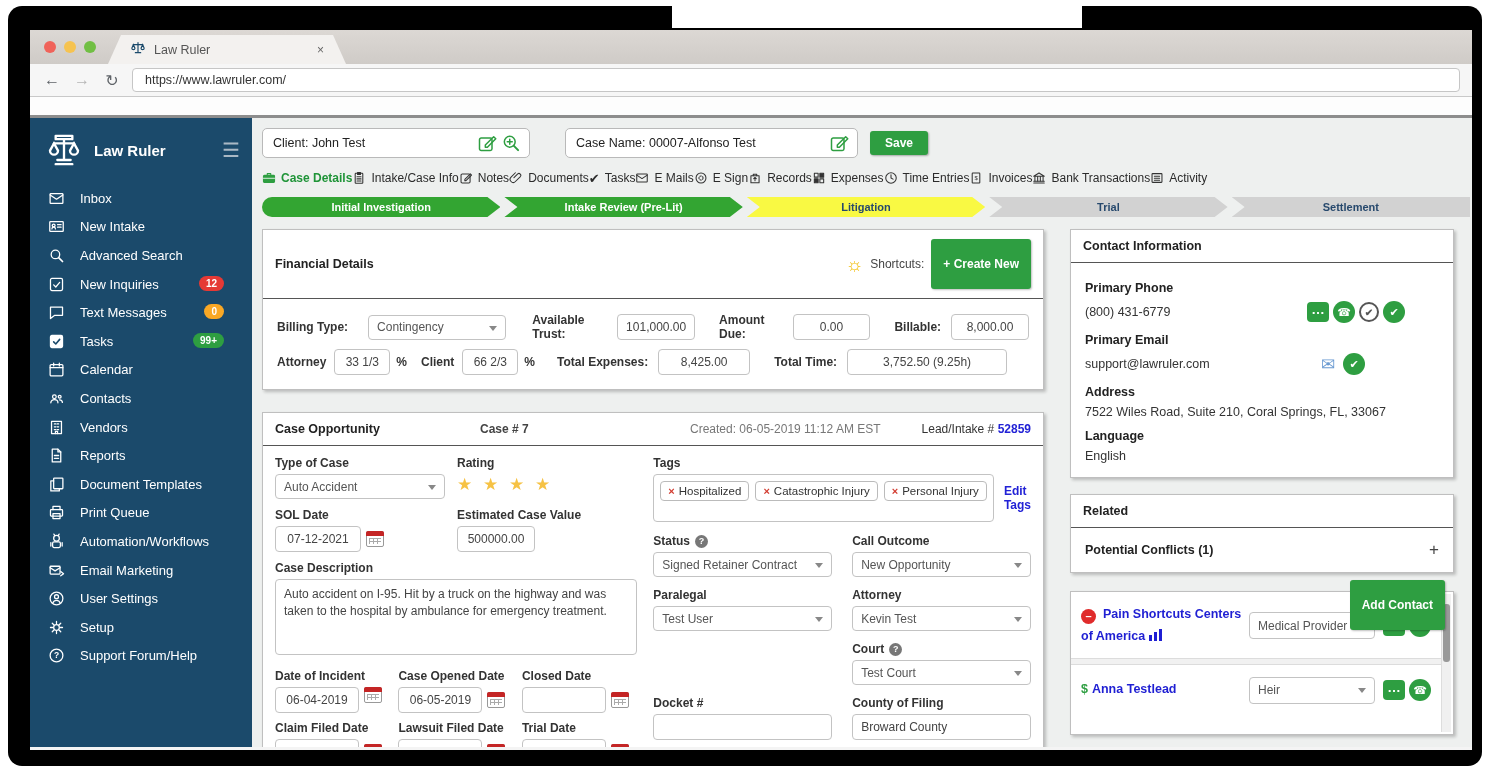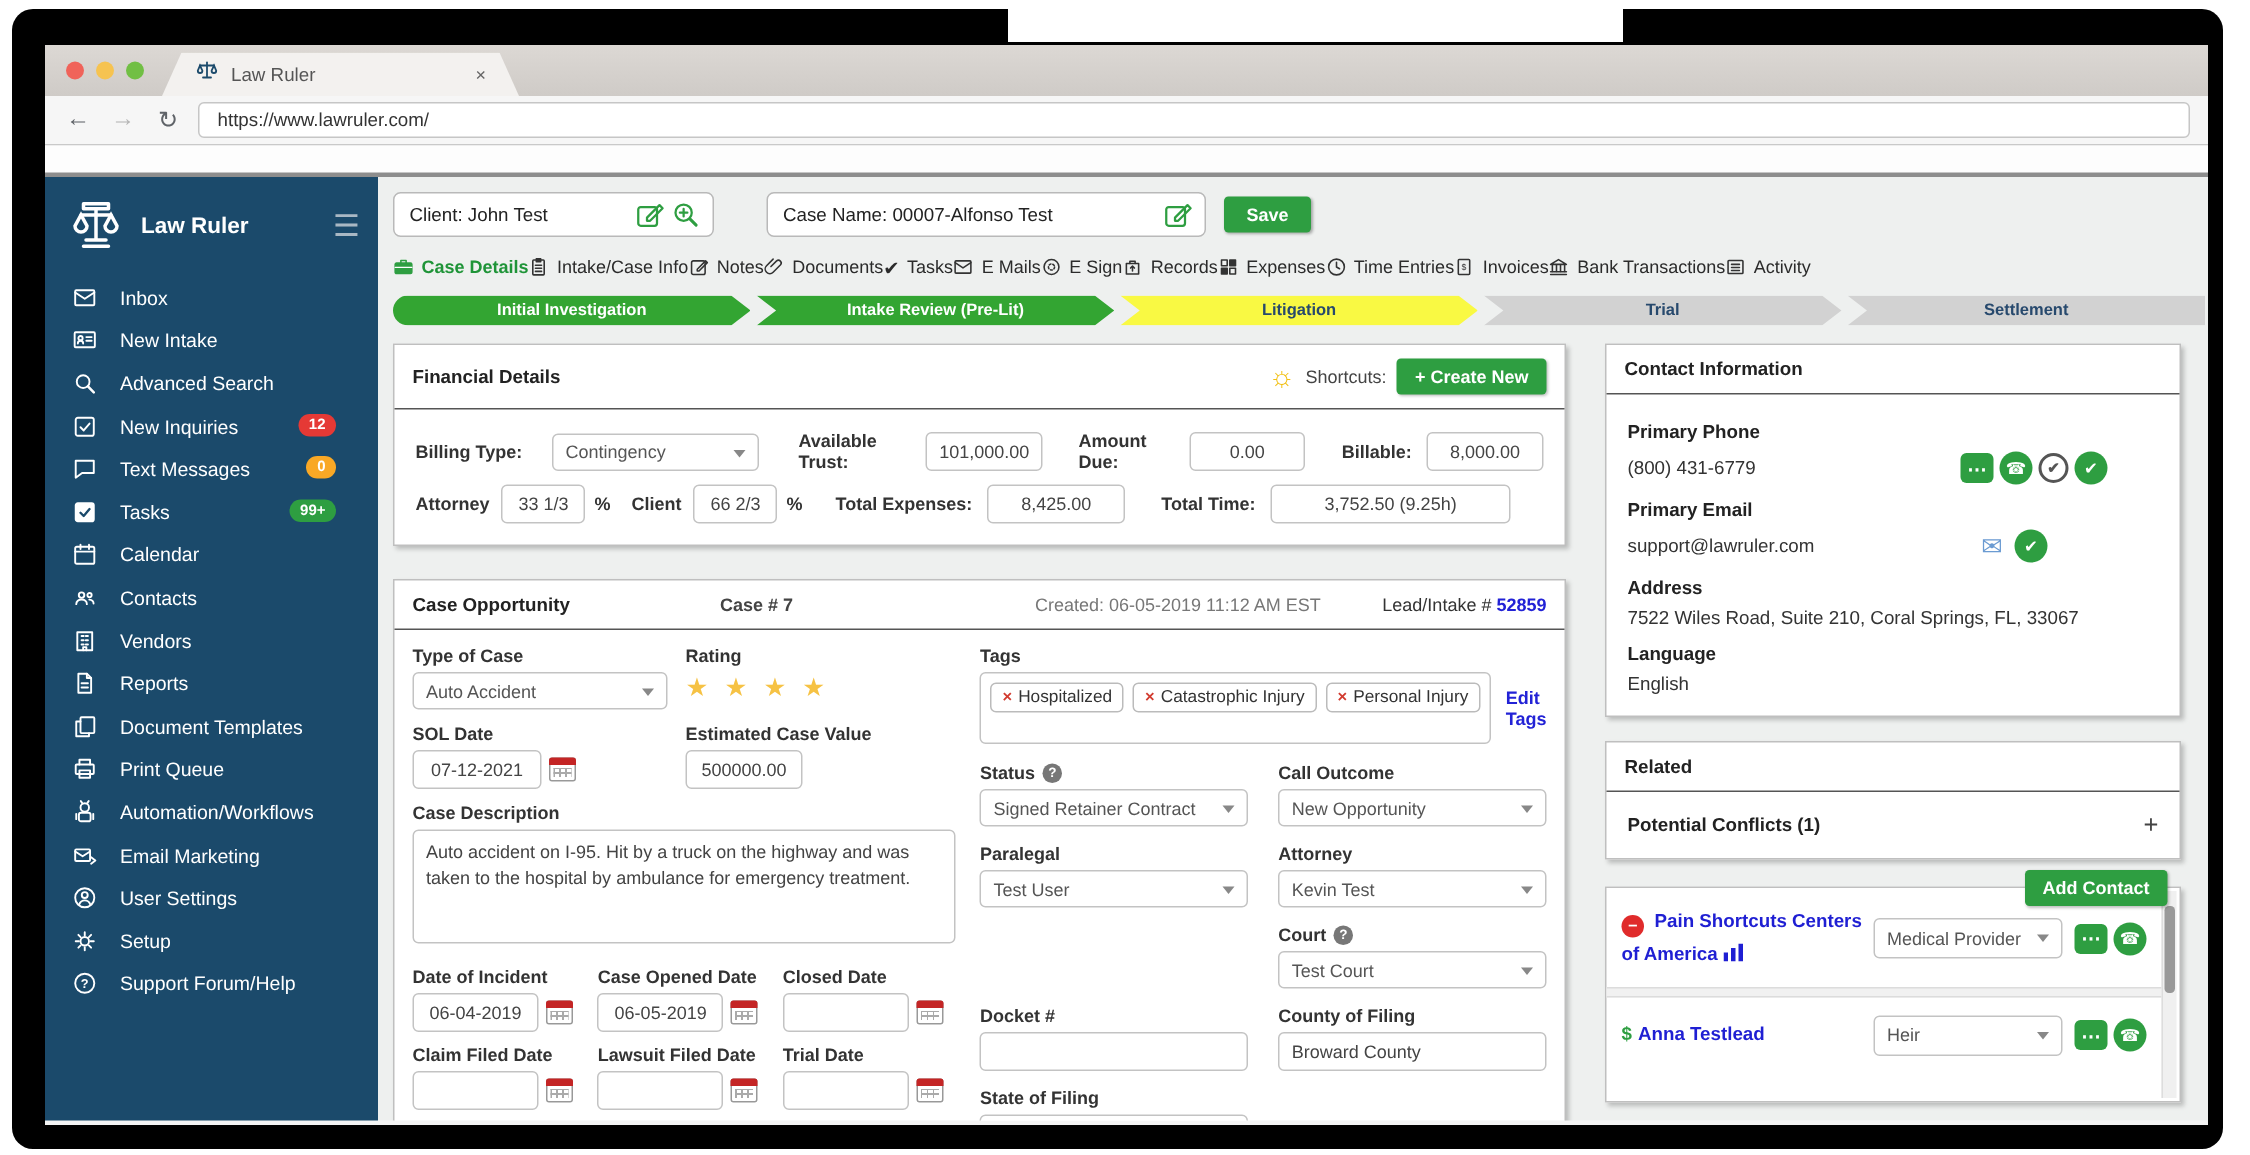--- a/index.html
+++ b/index.html
@@ -33,21 +33,21 @@
   .sb-item .si { width:19px; display:flex; justify-content:center; }
   .sb-item svg { width:17px; height:17px; stroke:#fff; fill:none; stroke-width:1.8; stroke-linecap:round; stroke-linejoin:round; }
   .badge { position:absolute; right:28px; top:6px; font-size:10px; font-weight:bold; color:#fff; border-radius:9px; padding:2px 7px; }
   .bg-red{background:#e53935}.bg-or{background:#f9a825}.bg-gr{background:#2e9e41}
 
   .main { flex:1; padding:8px 0 0 10px; overflow:hidden; }
 
   
   .topbar { display:flex; align-items:center; height:34px; }
   .field-pill { height:30px; background:#fff; border:1px solid #b9b9b9; border-radius:5px; display:flex; align-items:center; padding:0 8px 0 10px; font-size:12.5px; color:#222; }
-  .fp-client { width:214px; }
+  .fp-client { width:268px; }
   .fp-case { width:293px; margin-left:35px; }
   .fp-text { flex:1; }
   .gico { width:20px; height:20px; margin-left:4px; }
   .gico svg { width:20px; height:20px; stroke:#2e9e41; fill:none; stroke-width:1.8; stroke-linecap:round; stroke-linejoin:round; }
   .save-btn { margin-left:12px; background:#2e9e41; color:#fff; font-size:12px; font-weight:bold; border:none; border-radius:3px; padding:5px 15px; box-shadow:1px 1px 2px rgba(0,0,0,.3); }
 
   
   .tabs { display:flex; align-items:center; height:30px; margin-top:3px; font-size:12px; color:#2b2b2b; }
   .tabi { display:flex; align-items:center; gap:5px; white-space:nowrap; }
   .tabi svg { width:14px; height:14px; stroke:#333; fill:none; stroke-width:1.8; stroke-linecap:round; stroke-linejoin:round; }
@@ -69,21 +69,21 @@
   .col-r { width:384px; margin-left:26px; }
 
   
   .panel { background:#fff; border:1px solid #bfbfbf; box-shadow:2px 2px 3px rgba(0,0,0,.22); }
   .panel-h { padding:9px 12px; font-weight:bold; font-size:12.5px; color:#222; border-bottom:1px solid #555; display:flex; align-items:center; }
 
   
   .fin-h-right { margin-left:auto; display:flex; align-items:center; gap:7px; font-weight:normal; }
   .sun { color:#f2c014; font-size:19px; line-height:1; }
   .sc-label { font-size:12px; color:#444; }
-  .grn-btn { background:#2e9e41; color:#fff; font-size:12px; font-weight:bold; border:none; border-radius:3px; padding:5px 12px; box-shadow:1px 1px 2px rgba(0,0,0,.25); }
+  .grn-btn { background:#2e9e41; color:#fff; font-size:12px; font-weight:bold; border:none; border-radius:3px; padding:18px 12px; box-shadow:1px 1px 2px rgba(0,0,0,.25); }
   .fin-body { padding:12px 14px 14px; }
   .frow { display:flex; align-items:center; margin-top:8px; }
   .frow:first-child { margin-top:2px; }
   .flab { font-size:12px; font-weight:bold; color:#333; }
   .ibox { height:26px; border:1px solid #c3c3c3; border-radius:4px; background:#fff; display:flex; align-items:center; justify-content:center; font-size:12px; color:#444; }
   .sel { height:25px; border:1px solid #c3c3c3; border-radius:4px; background:#fff; display:flex; align-items:center; padding:0 22px 0 8px; font-size:12px; color:#555; position:relative; }
   .sel::after { content:""; position:absolute; right:8px; top:10px; border-left:4px solid transparent; border-right:4px solid transparent; border-top:5px solid #888; }
 
   
   .ci-h { gap:0; }
@@ -565,21 +565,21 @@
                       <div class="ibox" style="width:78px">500000.00</div>
                     </div>
                   </div>
                   <div style="margin-top:9px">
                     <div class="lab">Case Description</div>
                     <textarea class="ta" style="">Auto accident on I-95. Hit by a truck on the highway and was taken to the hospital by ambulance for emergency treatment.</textarea>
                   </div>
                   <div class="dgrid">
                     <div>
                         <div class="lab">Date of Incident</div>
-                        <div class="r2" style="align-items:center">
+                        <div class="r2" style="">
                           <div class="ibox" style="width:84px">06-04-2019</div>
                           <span class="cal"></span>
                         </div>
                       </div>
                     <div>
                         <div class="lab">Case Opened Date</div>
                         <div class="r2" style="align-items:center">
                           <div class="ibox" style="width:84px">06-05-2019</div>
                           <span class="cal"></span>
                         </div>

